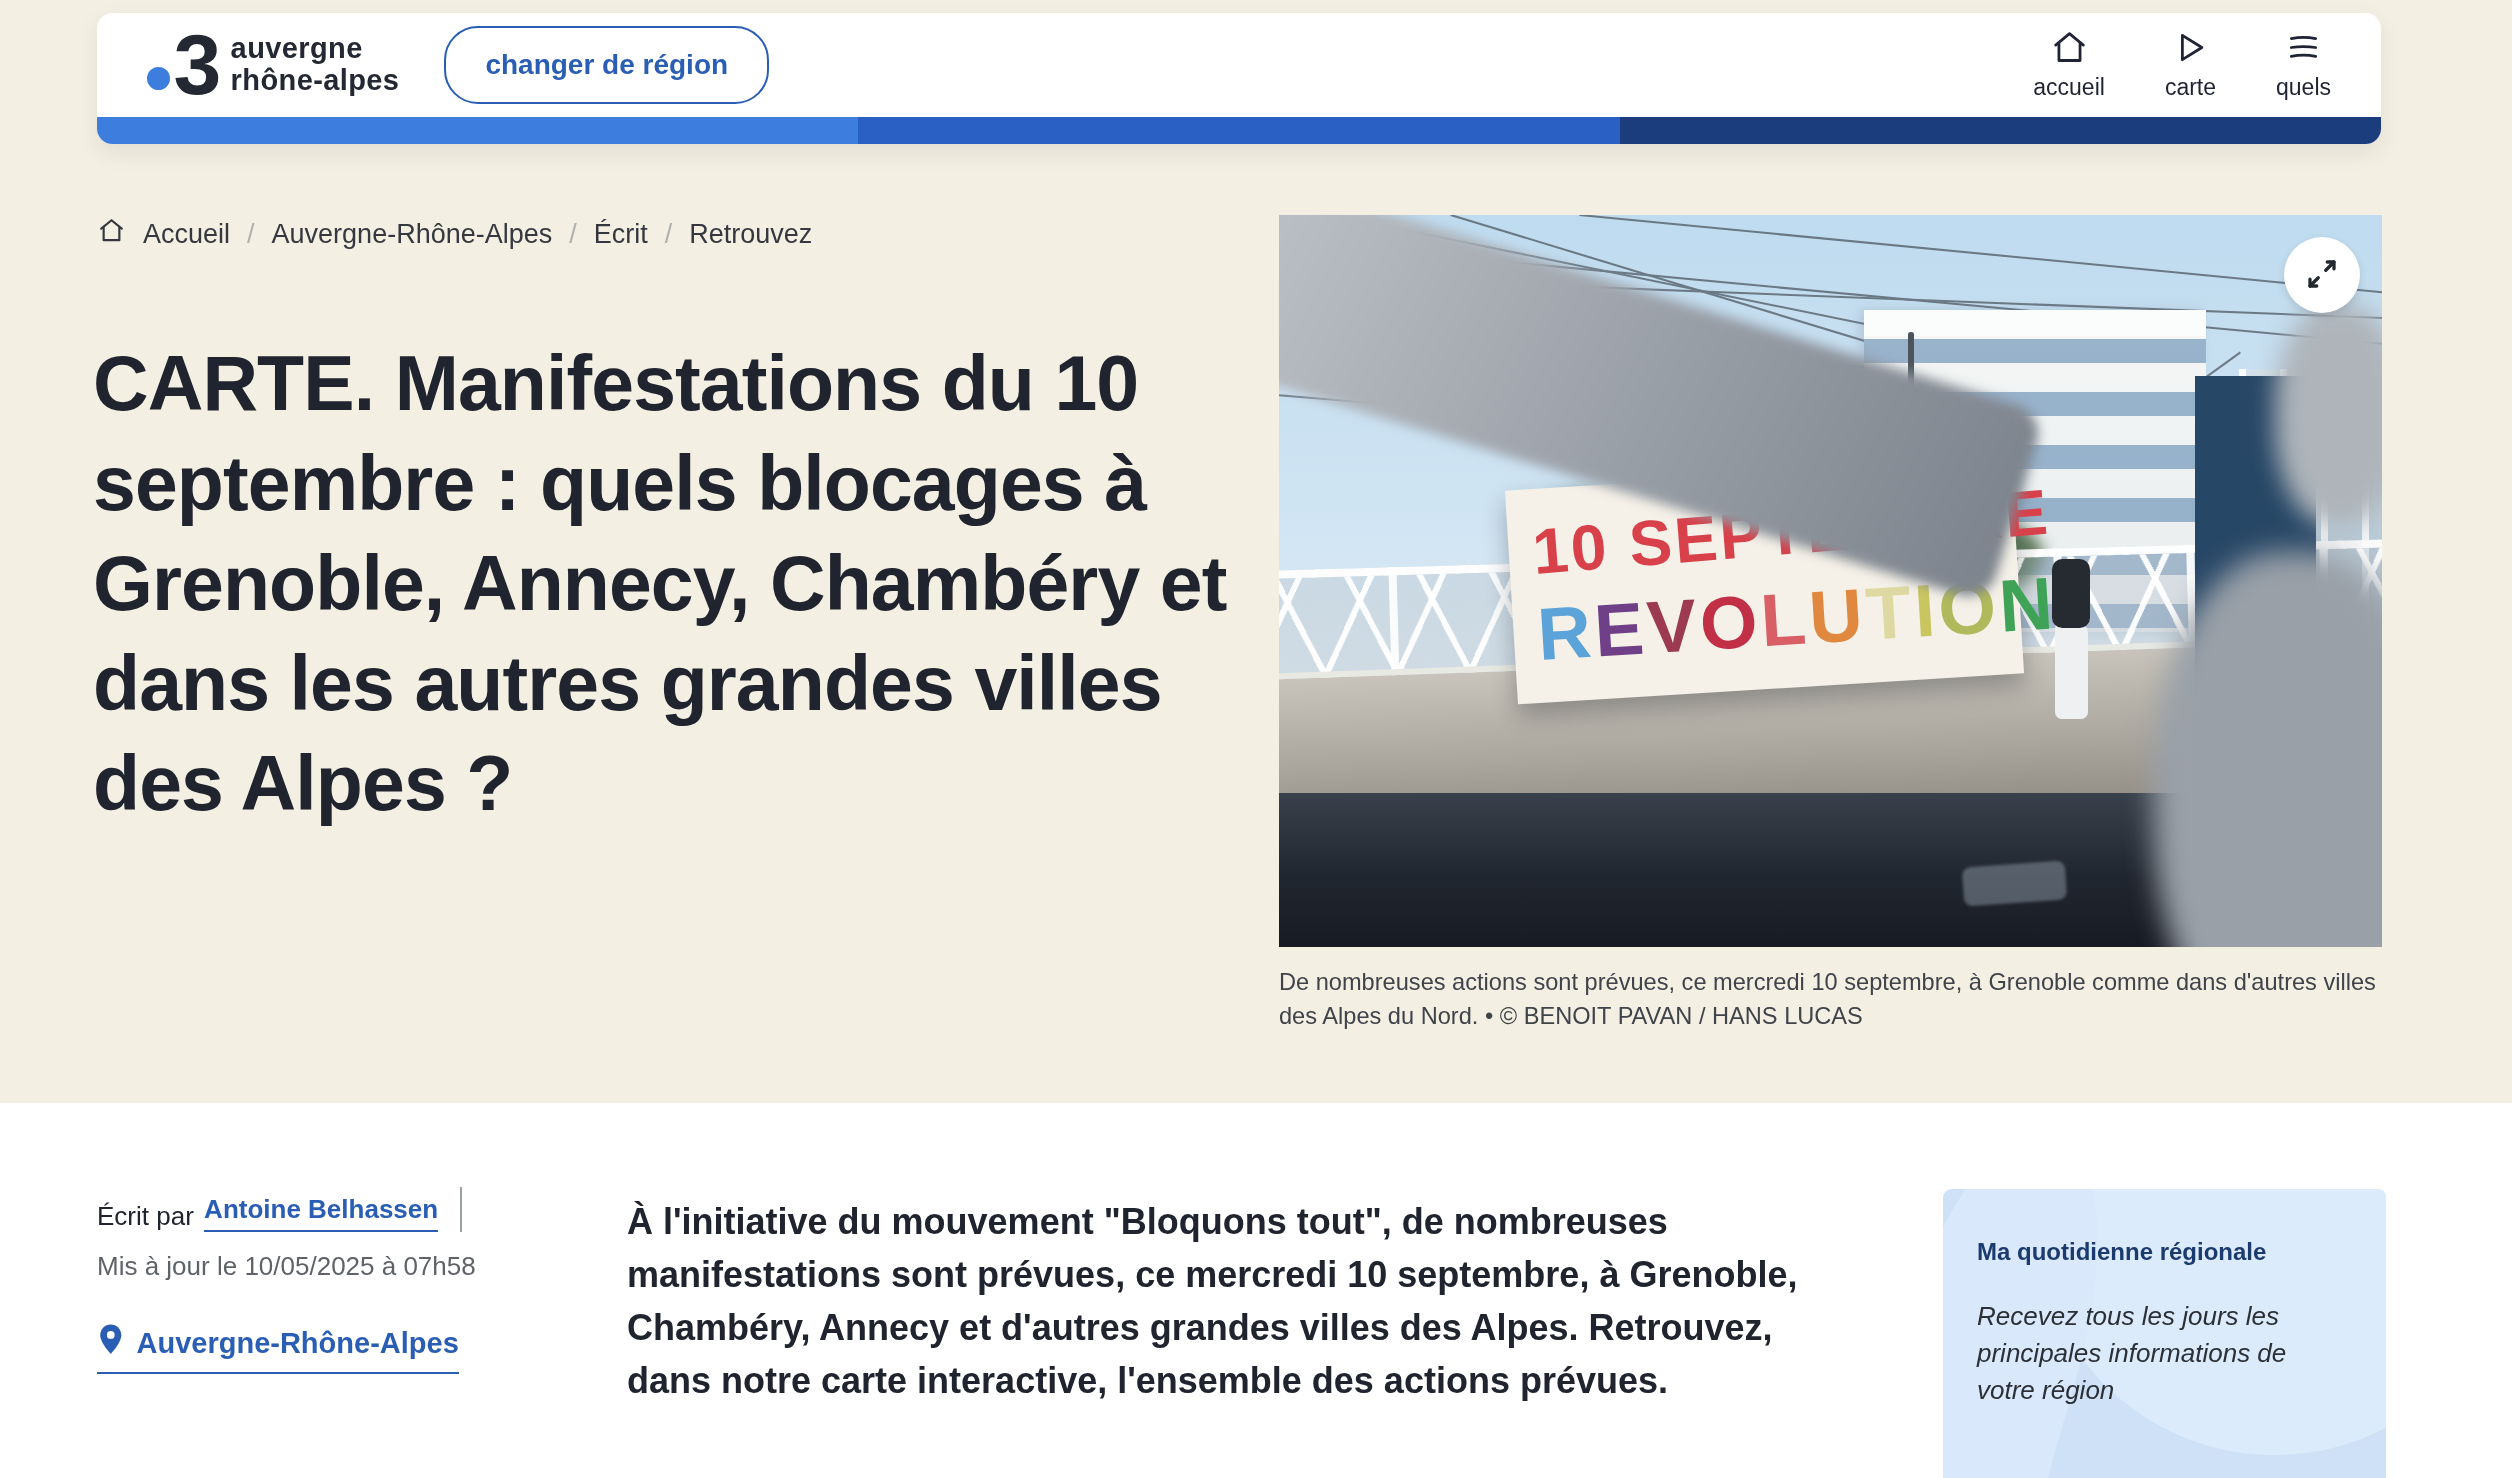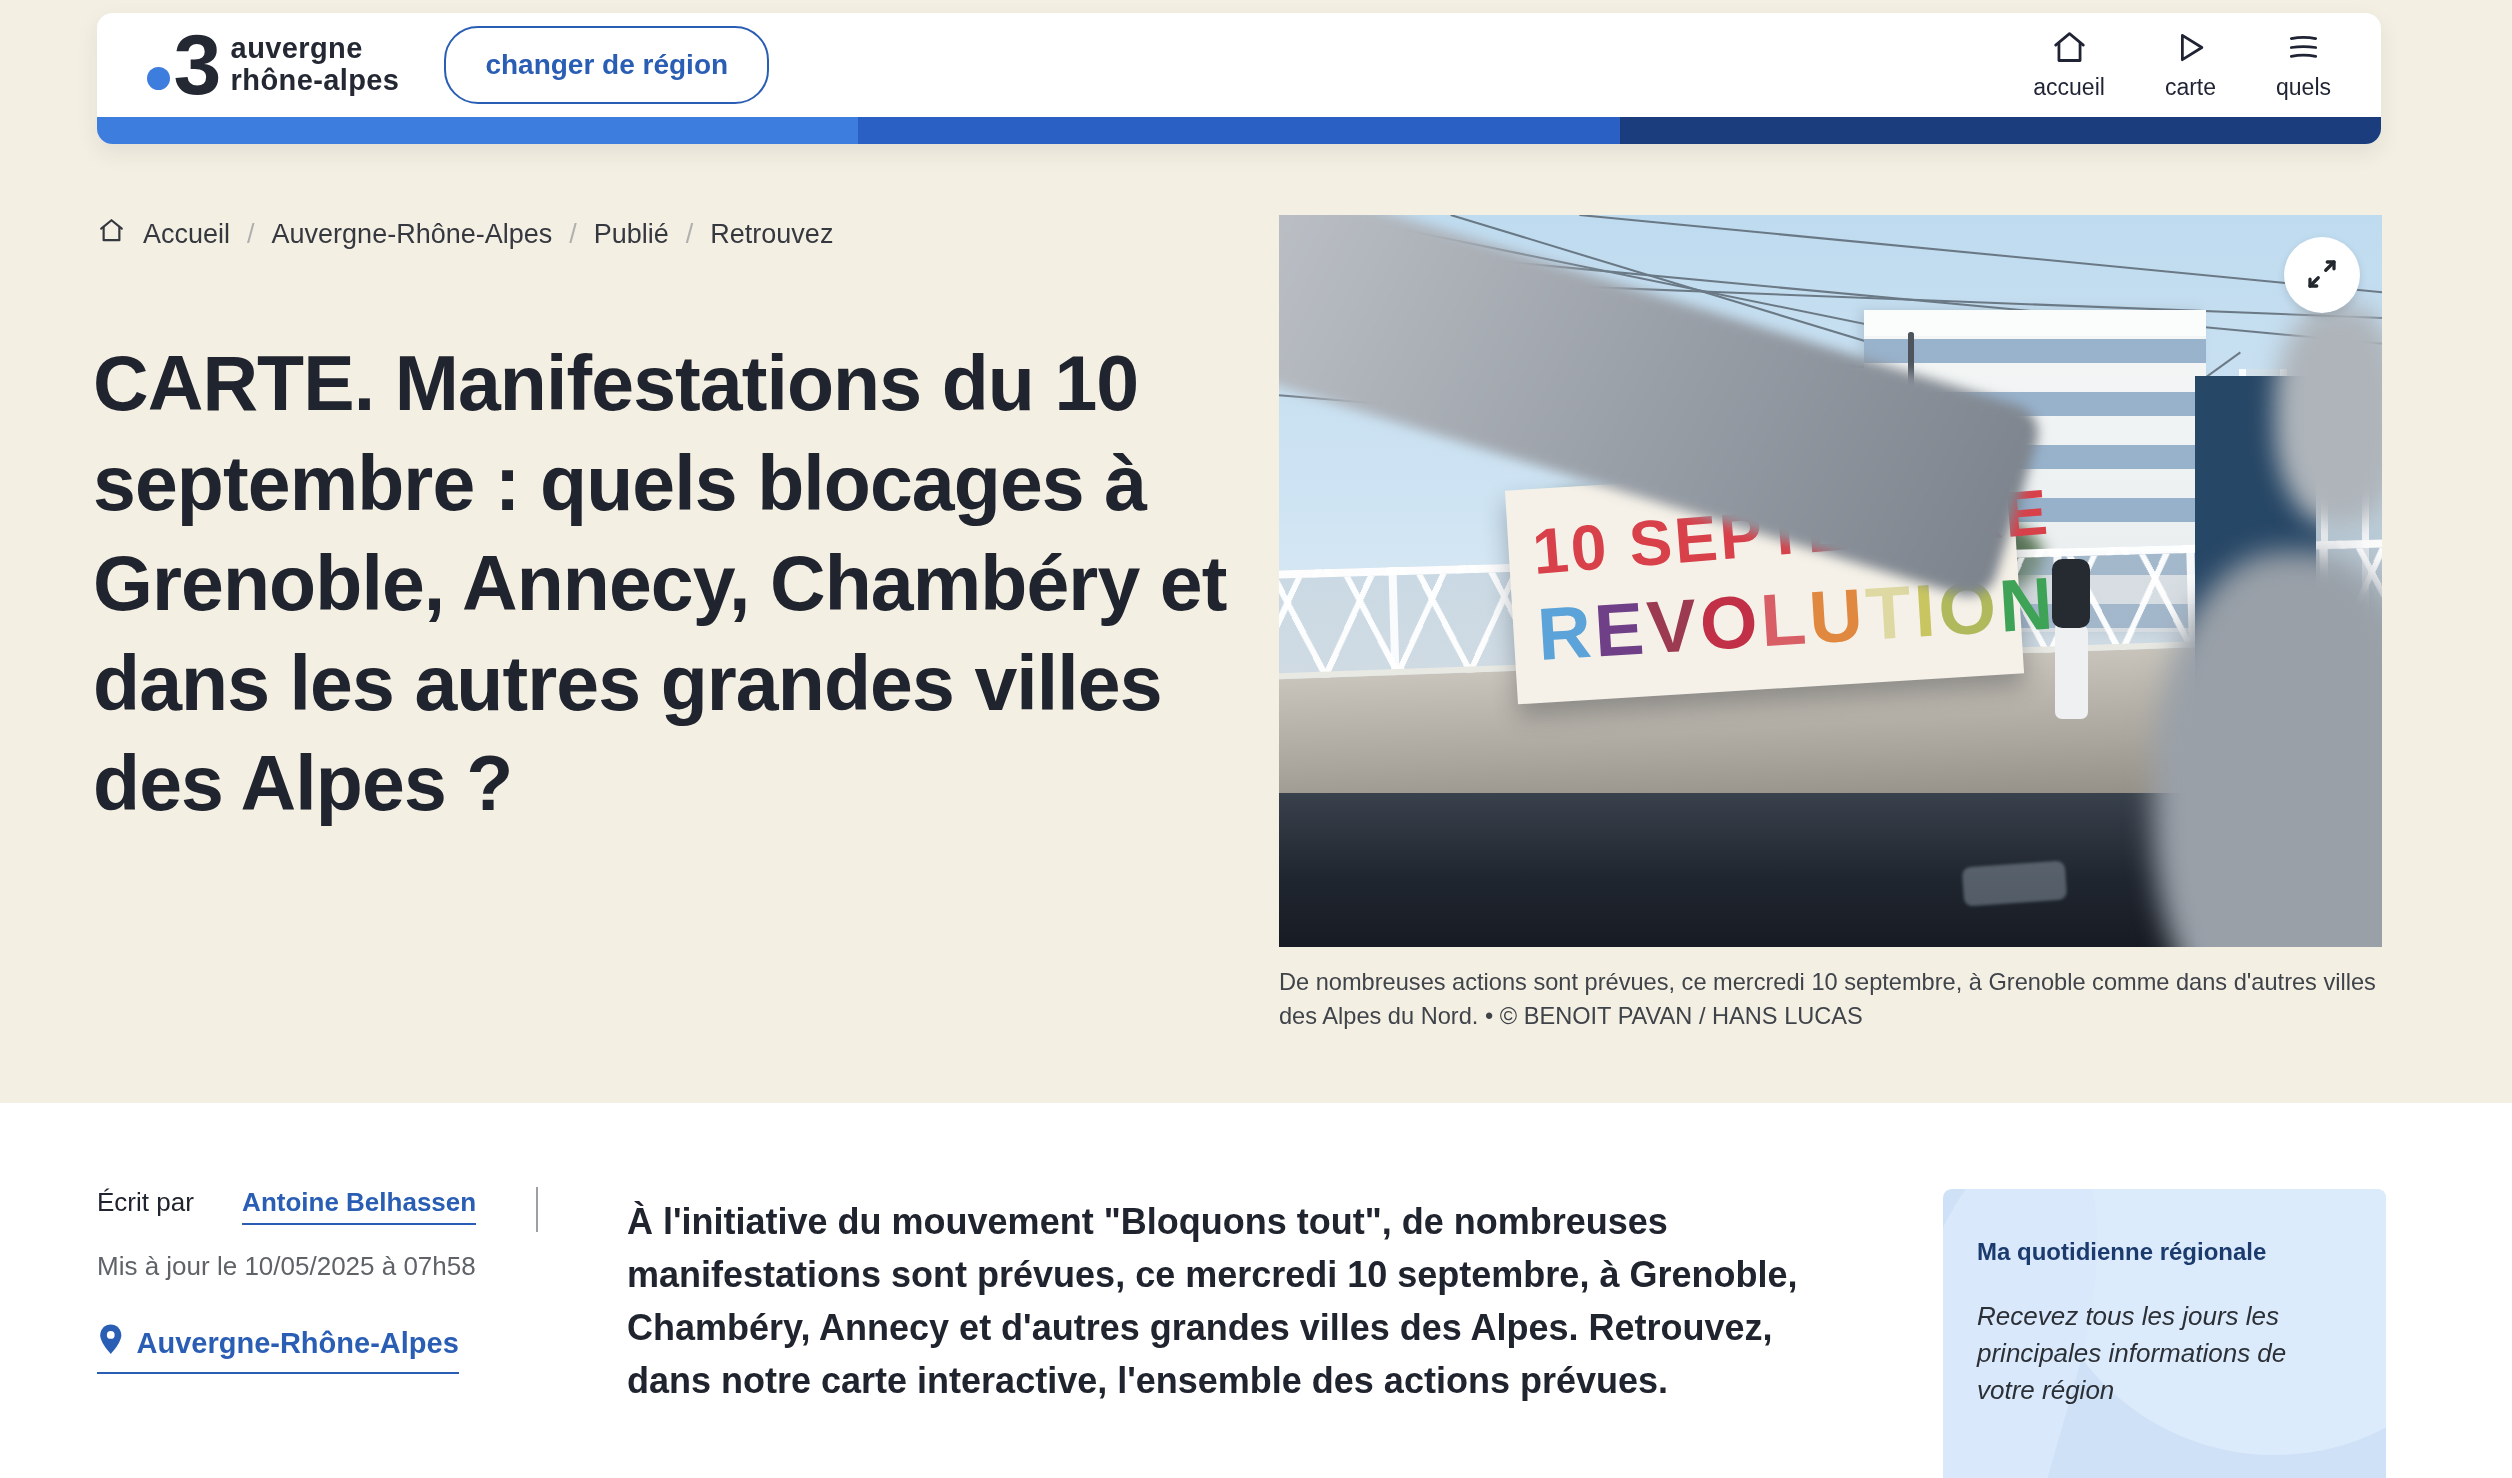--- a/index.html
+++ b/index.html
@@ -136,21 +136,21 @@
 
   .caption {
     position:absolute; left:1279px; top:965px; width:1108px;
     font-size:23.6px; line-height:34px; color:#3f434a;
   }
 
   
   .white-section { position:absolute; left:0; top:1103px; width:100%; height:375px; background:#ffffff; }
 
   .byline { position:absolute; left:97px; top:1187px; width:515px; font-size:26px; }
-  .byline-row { display:flex; align-items:flex-start;gap:38px; }
+  .byline-row { display:flex; align-items:flex-end; }
   .vline { width:1.7px; height:45px; background:#9aa0a6; margin-left:22px; }
   .written-label { color:#20242e; }
   .author-link {
     margin-left:10.3px; color:#2a5eb5; font-weight:700; cursor:pointer;
     border-bottom:2.6px solid #2a5eb5; padding-bottom:5.2px;
   }
   .date-row { margin-top:19px; color:#5f6368; }
   .region-row {
     margin-top:41px; display:inline-flex; align-items:center; gap:12px;
     border-bottom:2.6px solid #2a5eb5; padding-bottom:8.6px; cursor:pointer;
@@ -235,21 +235,21 @@
   <span>
     <svg width="29" height="29" viewBox="0 0 24 24" fill="none" stroke="#35383f" stroke-width="1.8" stroke-linecap="round" stroke-linejoin="round">
         <path d="M3.5 10.5 12 3.5l8.5 7"></path>
         <path d="M5.5 9.5V20h13V9.5"></path>
       </svg>
   </span>
   <span class="crumb">Accueil</span>
   <span class="crumb-sep">/</span>
   <span class="crumb">Auvergne-Rhône-Alpes</span>
   <span class="crumb-sep">/</span>
-  <span class="crumb">Publié</span>
+  <span class="crumb">Écrit</span>
   <span class="crumb-sep">/</span>
   <span class="crumb">Retrouvez</span>
 </nav>
 
 <h1 class="page-title">CARTE. Manifestations du 10 septembre : quels blocages à Grenoble, Annecy, Chambéry et dans les autres grandes villes des Alpes ?</h1>
 
 <figure class="photo">
   <svg class="wires" width="1103" height="412" viewBox="0 0 1285 480">
     <g stroke="#3c444d" stroke-width="2.4" opacity=".65">
       <line x1="0" y1="30" x2="1285" y2="150"></line>

